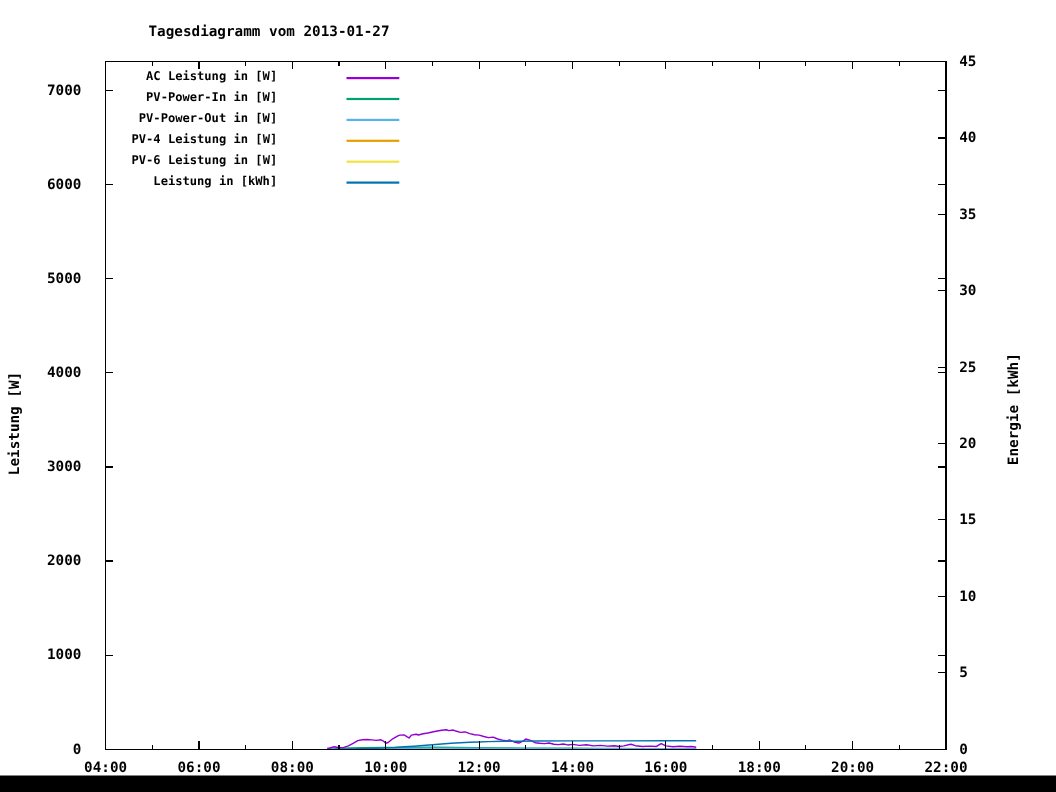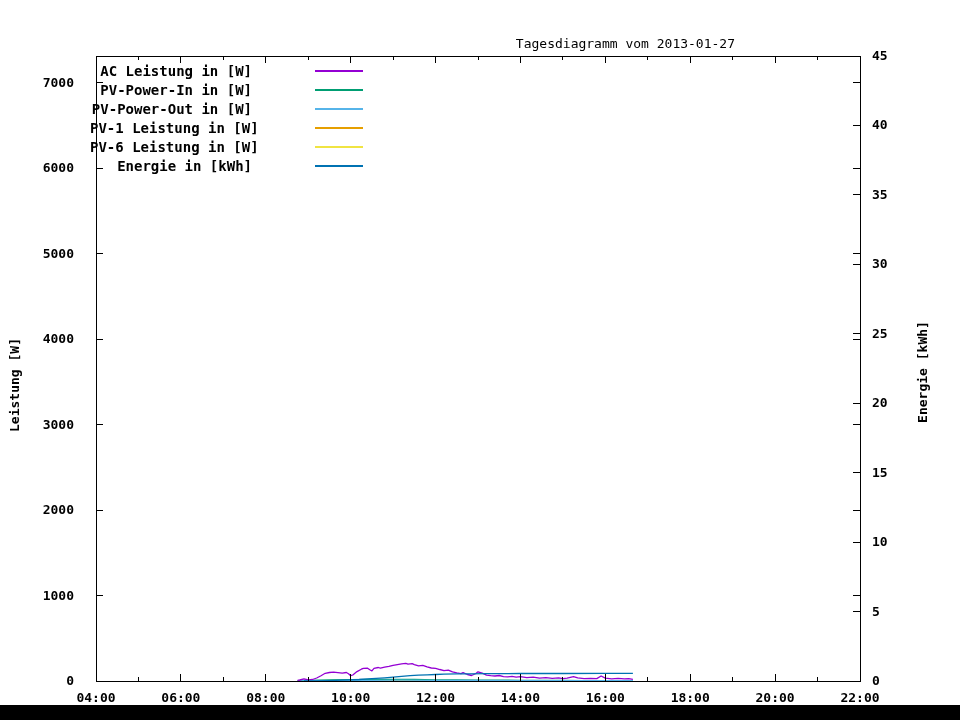--- a/index.html
+++ b/index.html
@@ -1,26 +1,26 @@
 <!DOCTYPE html>
 <html><head>
 <meta charset="utf-8">
 <style>
   html,body{margin:0;padding:0;background:#fff;}
   #stage{position:relative;width:960px;height:720px;background:#ffffff;overflow:hidden;
          font-family:"DejaVu Sans Mono", monospace;}
   #plot-svg{position:absolute;left:0;top:0;}
-  .chart-title{position:absolute;left:135px;top:36px;width:600px;text-align:right;
-         font-size:13px;font-weight:normal;color:#000;white-space:nowrap;}
+  .chart-title{position:absolute;left:135px;top:22px;width:600px;text-align:left;
+         font-size:13px;font-weight:bold;color:#000;white-space:nowrap;}
   .ylabel{position:absolute;font-size:13px;font-weight:bold;color:#000;white-space:nowrap;
          transform:translate(-50%,-50%) rotate(-90deg);}
   #ylabel-left{left:14px;top:385px;}
   #ylabel-right{left:922px;top:372px;}
   .lrow{position:absolute;height:16px;}
-  .ltext{position:absolute;left:90px;width:162px;text-align:right;font-size:14px;
+  .ltext{position:absolute;left:90px;width:162px;text-align:right;font-size:11px;
          font-weight:bold;color:#000;white-space:nowrap;top:0;}
   .lsample{position:absolute;left:315px;width:48px;height:2px;top:7px;}
   .bottom-bar{position:absolute;left:0;top:705px;width:960px;height:15px;background:#000;}
 </style>
 </head>
 <body>
 
 <div id="stage">
 
   <svg id="plot-svg" width="960" height="720">
@@ -137,27 +137,27 @@
     </div>
     <div class="lrow" style="top:82px">
       <span class="ltext">PV-Power-In in [W]</span>
       <span class="lsample" style="background: rgb(0, 158, 115);"></span>
     </div>
     <div class="lrow" style="top:101px">
       <span class="ltext">PV-Power-Out in [W]</span>
       <span class="lsample" style="background: rgb(86, 180, 233);"></span>
     </div>
     <div class="lrow" style="top:120px">
-      <span class="ltext">PV-1 Leistung in [W]</span>
+      <span class="ltext">PV-4 Leistung in [W]</span>
       <span class="lsample" style="background: rgb(230, 159, 0);"></span>
     </div>
     <div class="lrow" style="top:139px">
       <span class="ltext">PV-6 Leistung in [W]</span>
       <span class="lsample" style="background: rgb(240, 228, 66);"></span>
     </div>
     <div class="lrow" style="top:158px">
-      <span class="ltext">Energie in [kWh]</span>
+      <span class="ltext">Leistung in [kWh]</span>
       <span class="lsample" style="background: rgb(0, 114, 178);"></span>
     </div>
   </div>
 
   <div class="bottom-bar"></div>
 </div>
 
 </body></html>

